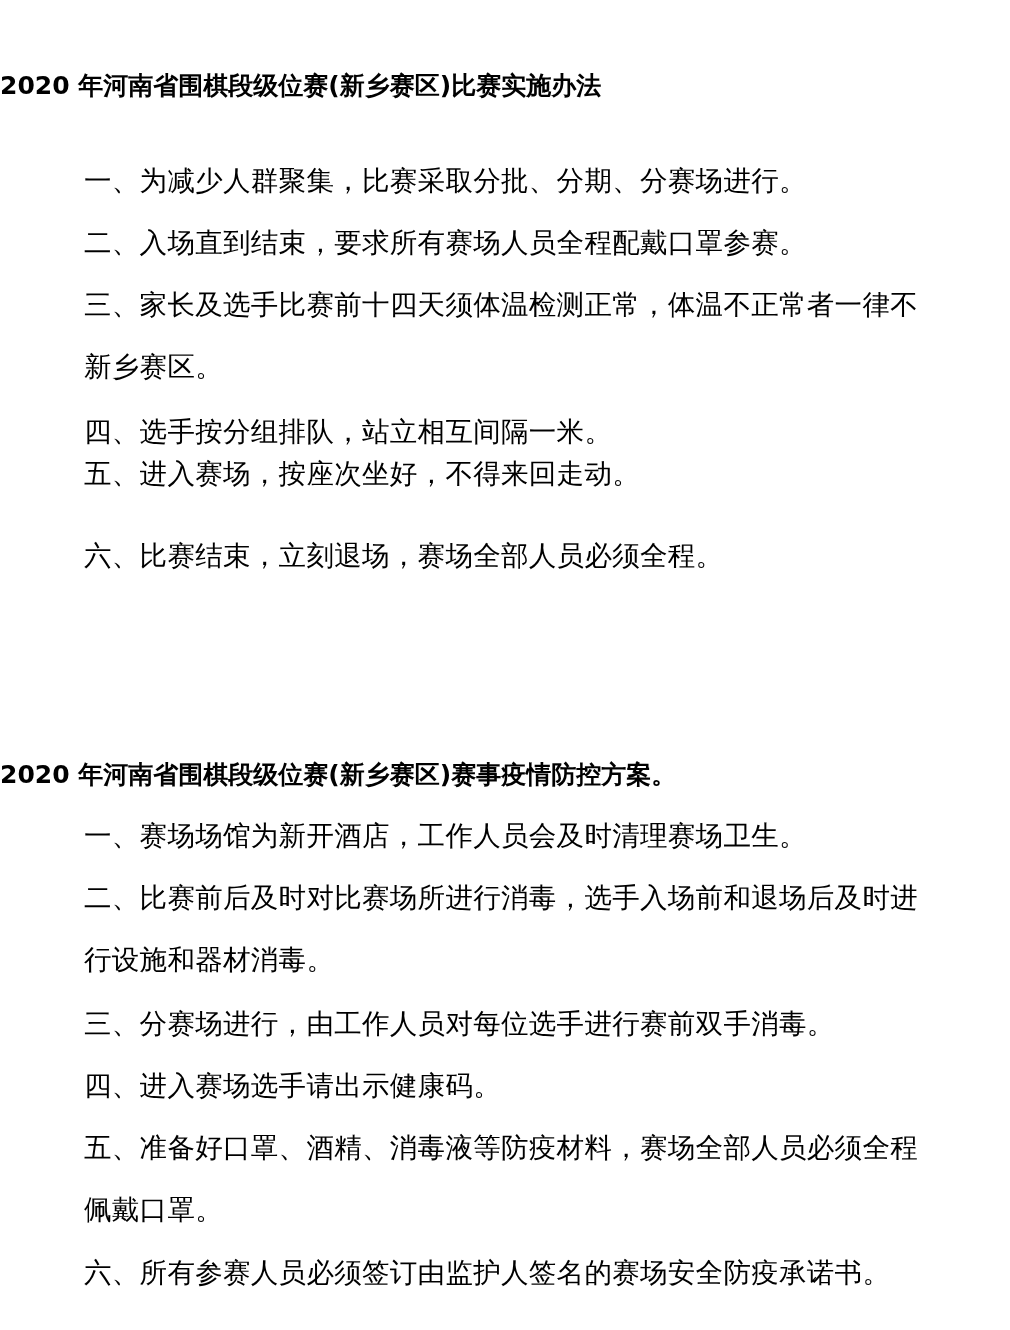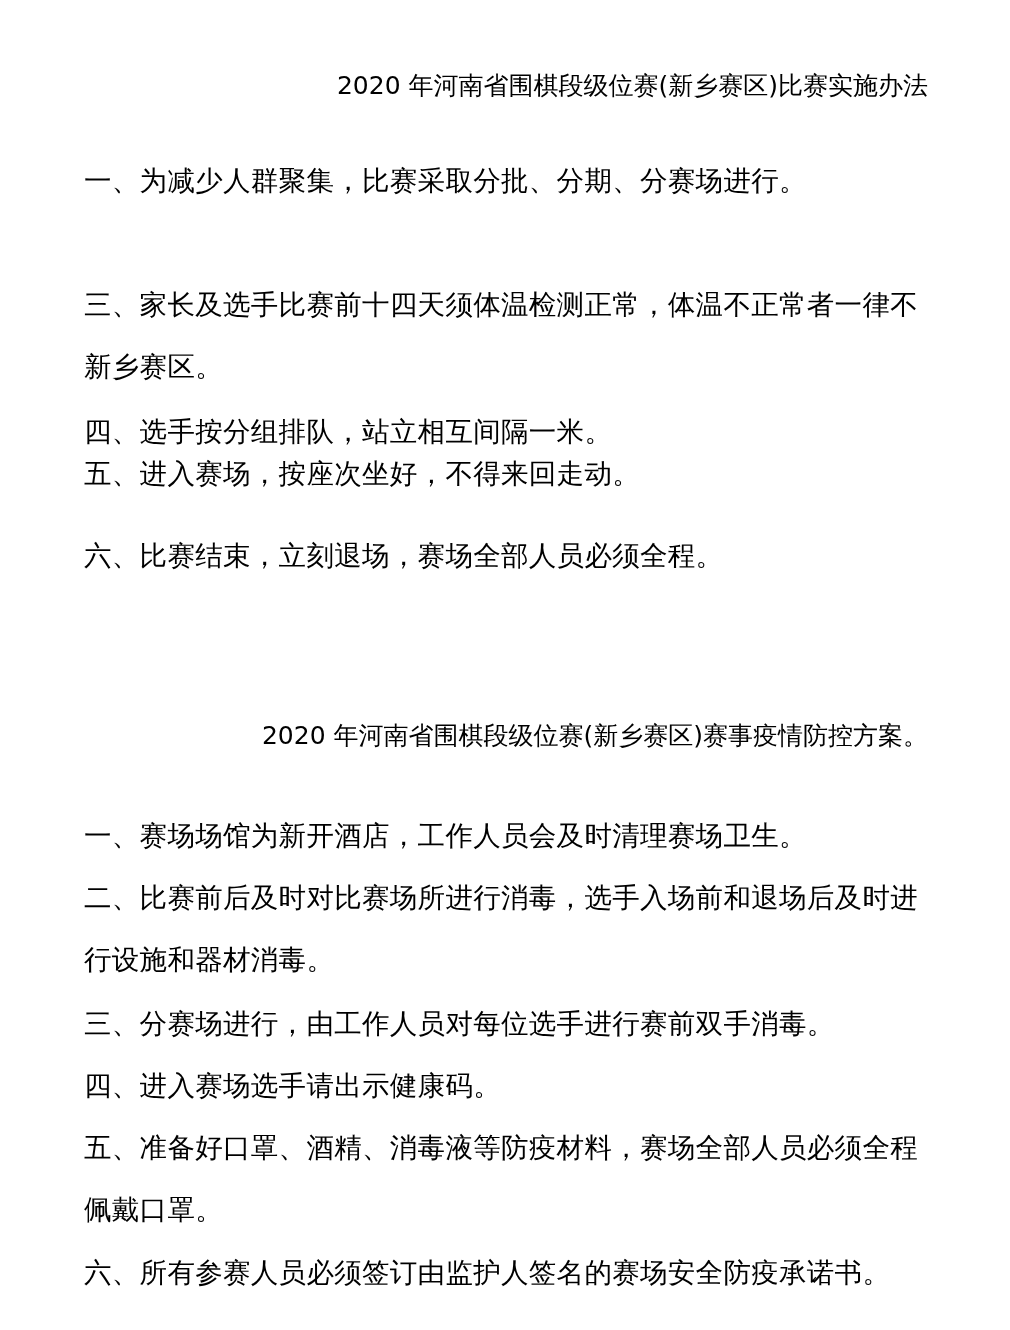--- a/index.html
+++ b/index.html
@@ -19,48 +19,49 @@
       position: absolute;
       left: 0;
       top: 0;
       width: 1010px;
       height: 1330px;
     }
     .title {
       position: absolute;
       left: 0;
       width: 928px;
-      text-align: right;
+      text-align: left;
       font-family: "DejaVu Sans", "Liberation Sans", sans-serif;
-      font-weight: normal;
+      font-weight: bold;
       font-size: 25px;
       line-height: 40px;
       letter-spacing: 0px;
       white-space: nowrap;
     }
     .title-1 { top: 66px; }
-    .title-2 { top: 716px; }
+    .title-2 { top: 755px; }
 
     .line {
       position: absolute;
       left: 84px;
       font-size: 27.5px;
       line-height: 40px;
       white-space: nowrap;
       letter-spacing: 0.3px;
     }
   </style>
 </head>
 <body>
 
 <div class="page">
 
   <div class="title title-1">2020 年河南省围棋段级位赛(新乡赛区)比赛实施办法</div>
 
   <div class="line" style="top:160px">一、为减少人群聚集，比赛采取分批、分期、分赛场进行。</div>
+  <div class="line" style="top:222px">二、入场直到结束，要求所有赛场人员全程配戴口罩参赛。</div>
   <div class="line" style="top:284px">三、家长及选手比赛前十四天须体温检测正常，体温不正常者一律不</div>
   <div class="line" style="top:346px">新乡赛区。</div>
   <div class="line" style="top:411px">四、选手按分组排队，站立相互间隔一米。</div>
   <div class="line" style="top:453px">五、进入赛场，按座次坐好，不得来回走动。</div>
   <div class="line" style="top:535px">六、比赛结束，立刻退场，赛场全部人员必须全程。</div>
 
   <div class="title title-2">2020 年河南省围棋段级位赛(新乡赛区)赛事疫情防控方案。</div>
 
   <div class="line" style="top:815px">一、赛场场馆为新开酒店，工作人员会及时清理赛场卫生。</div>
   <div class="line" style="top:877px">二、比赛前后及时对比赛场所进行消毒，选手入场前和退场后及时进</div>

